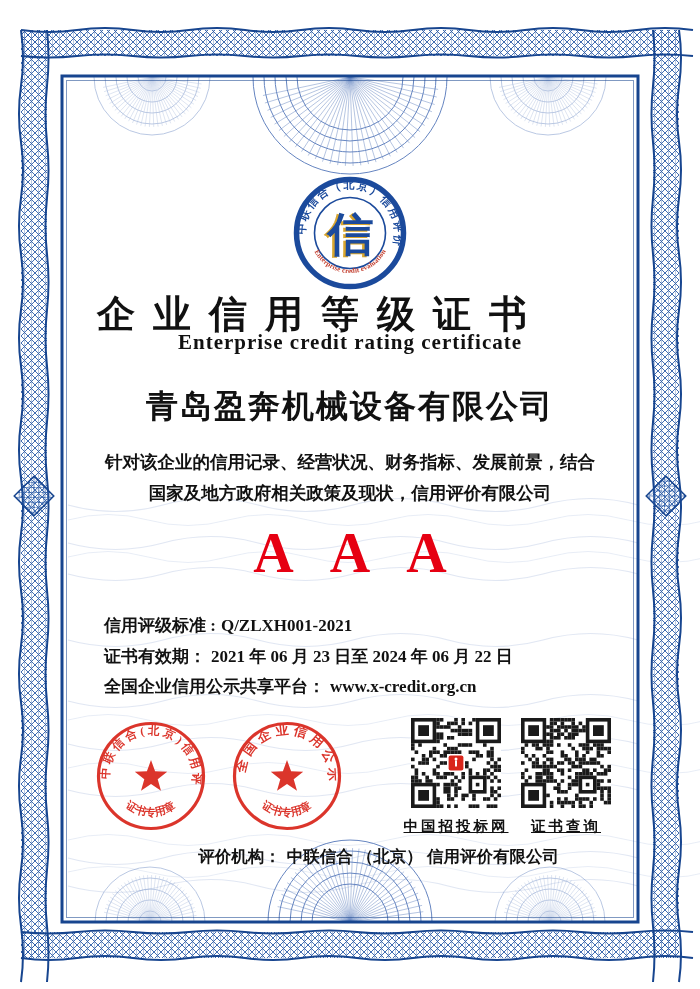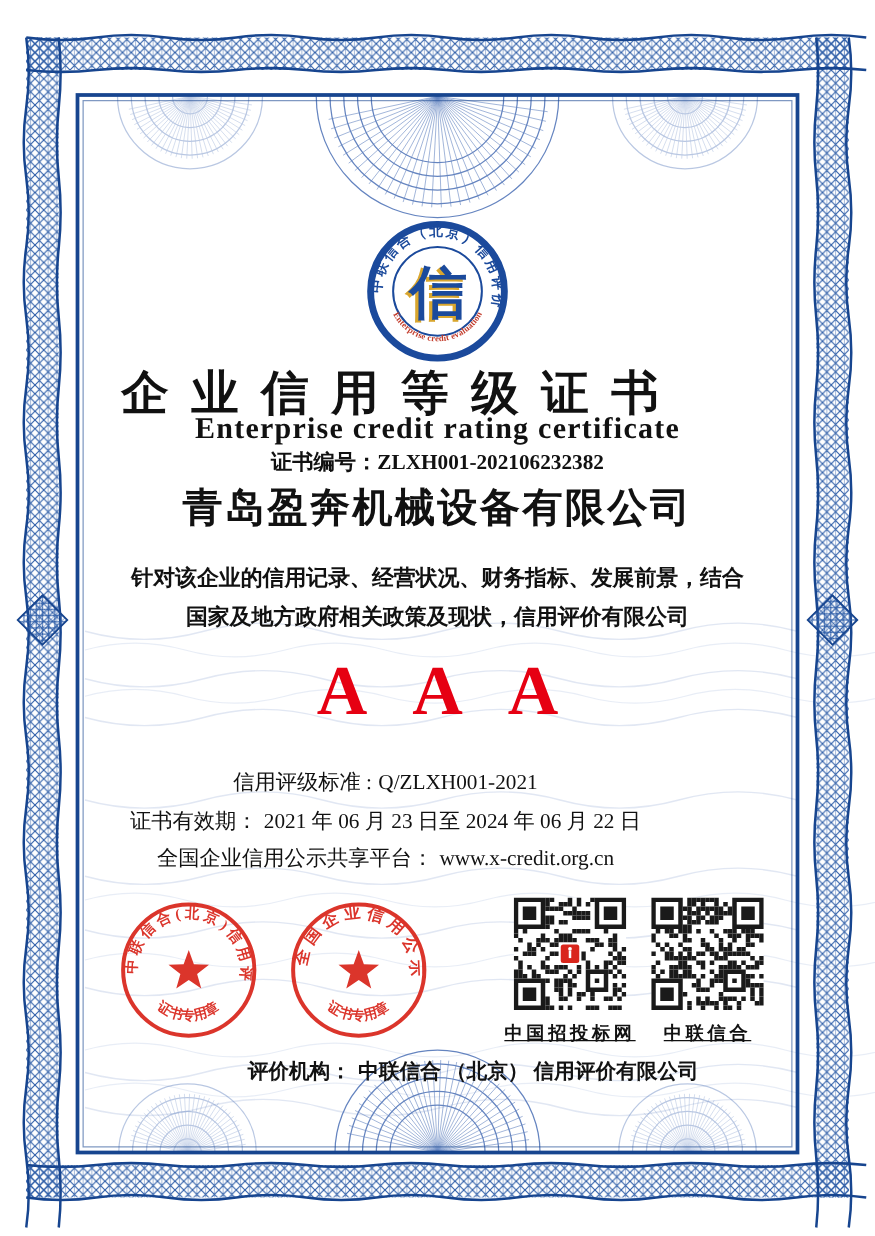--- a/index.html
+++ b/index.html
@@ -9,30 +9,30 @@
   }
   html,body{margin:0;padding:0;background:#fff;}
   #page{position:relative;width:700px;height:989px;background:#fff;overflow:hidden;
         font-family:"Liberation Serif","DejaVu Serif",serif;color:var(--text_black);}
   .abs{position:absolute;}
   #decor{left:0;top:0;width:700px;height:989px;}
   #content{left:0;top:0;width:700px;height:989px;}
 
   .title{top:289px;left:62px;width:500px;text-align:center;font-size:38px;font-weight:700;
          letter-spacing:18px;text-indent:18px;white-space:nowrap;}
-  .subtitle{top:330px;left:62px;width:576px;text-align:center;font-size:24px;font-weight:bold;
+  .subtitle{top:330px;left:62px;width:576px;text-align:center;font-size:21px;font-weight:bold;
             letter-spacing:1px;}
   .certno{top:358px;left:62px;width:576px;text-align:center;font-size:17px;font-weight:bold;}
   .company{top:385px;left:62px;width:576px;text-align:center;font-size:32px;font-weight:900;
            letter-spacing:2px;white-space:nowrap;}
   .para{top:447px;left:90px;width:520px;text-align:center;font-size:17.5px;font-weight:bold;
         line-height:31px;}
   .grade{top:520px;left:62px;width:576px;text-align:center;font-size:56px;font-weight:bold;
          color:var(--grade_red);letter-spacing:36px;text-indent:36px;line-height:1.2;}
-  .details{top:611px;left:104px;font-size:17px;font-weight:normal;line-height:30.5px;white-space:nowrap;text-align:center;}
+  .details{top:611px;left:104px;font-size:17px;font-weight:bold;line-height:30.5px;white-space:nowrap;}
   .detail-row span{margin-right:5px;}
   .agency{top:846px;left:62px;width:639px;text-align:center;font-size:16.5px;font-weight:bold;}
   .agency span{margin-right:6px;}
 
   #logo{left:292px;top:175px;}
   #logo .ring-arc{font-size:11px;font-weight:bold;fill:var(--logo_blue);}
   #logo .eng-arc{font-size:7px;font-weight:bold;fill:var(--logo_sub_red);letter-spacing:.3px;}
   #logo .center-gold{font-size:46px;font-weight:bold;fill:var(--logo_gold);}
   #logo .center-blue{font-size:46px;font-weight:bold;fill:var(--logo_blue);}
 
@@ -352,23 +352,20 @@
         <textPath href="#lg-ring" startOffset="18" textLength="206">中联信合（北京）信用评价有限公司</textPath>
       </text>
       <text class="eng-arc">
         <textPath href="#lg-eng" startOffset="1" textLength="88">Enterprise credit evaluation</textPath>
       </text>
     </svg>
 
     <div class="abs title">企业信用等级证书</div>
     <div class="abs subtitle">Enterprise credit rating certificate</div>
 
-    <div class="abs certno">
-      <span>证书编号：</span><span>ZLXH001-202106232382</span>
-    </div>
 
     <div class="abs company">青岛盈奔机械设备有限公司</div>
 
     <div class="abs para">
       <div>针对该企业的信用记录、经营状况、财务指标、发展前景，结合</div>
       <div>国家及地方政府相关政策及现状，信用评价有限公司</div>
     </div>
 
     <div class="abs grade">AAA</div>
 
@@ -832,20 +829,20 @@
         <rect x="68.4" y="3.6" width="18" height="18" fill="#fff"></rect>
         <rect x="72" y="7.2" width="10.8" height="10.8" fill="#1a1a1a"></rect>
         <rect x="0" y="64.8" width="25.2" height="25.2" fill="#1a1a1a"></rect>
         <rect x="3.6" y="68.4" width="18" height="18" fill="#fff"></rect>
         <rect x="7.2" y="72" width="10.8" height="10.8" fill="#1a1a1a"></rect>
         <rect x="57.6" y="57.6" width="18" height="18" fill="#1a1a1a"></rect>
         <rect x="61.2" y="61.2" width="10.8" height="10.8" fill="#fff"></rect>
         <rect x="64.8" y="64.8" width="3.6" height="3.6" fill="#1a1a1a"></rect>
       </svg>
     <div id="qr1-label" class="abs qr-label">中国招投标网</div>
-    <div id="qr2-label" class="abs qr-label">中联信合</div>
+    <div id="qr2-label" class="abs qr-label">证书查询</div>
 
     <div class="abs agency">
       <span>评价机构：</span><span>中联信合 （北京） 信用评价有限公司</span>
     </div>
 
   </div>
 </div>
 
 </body></html>

